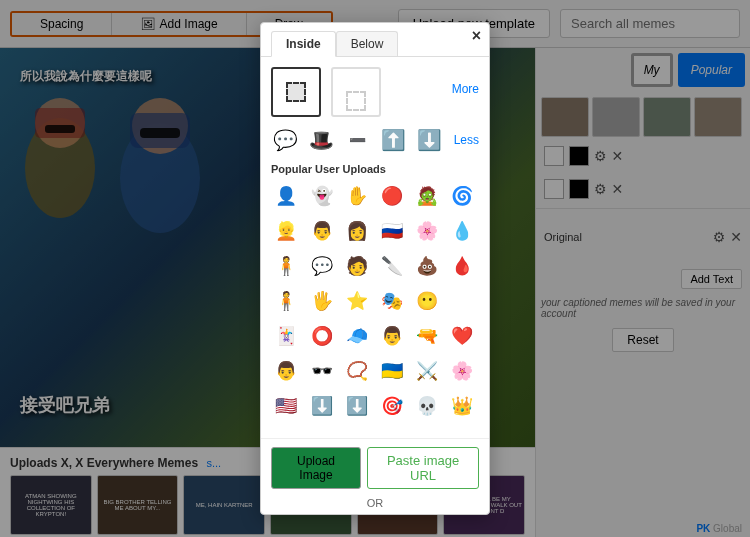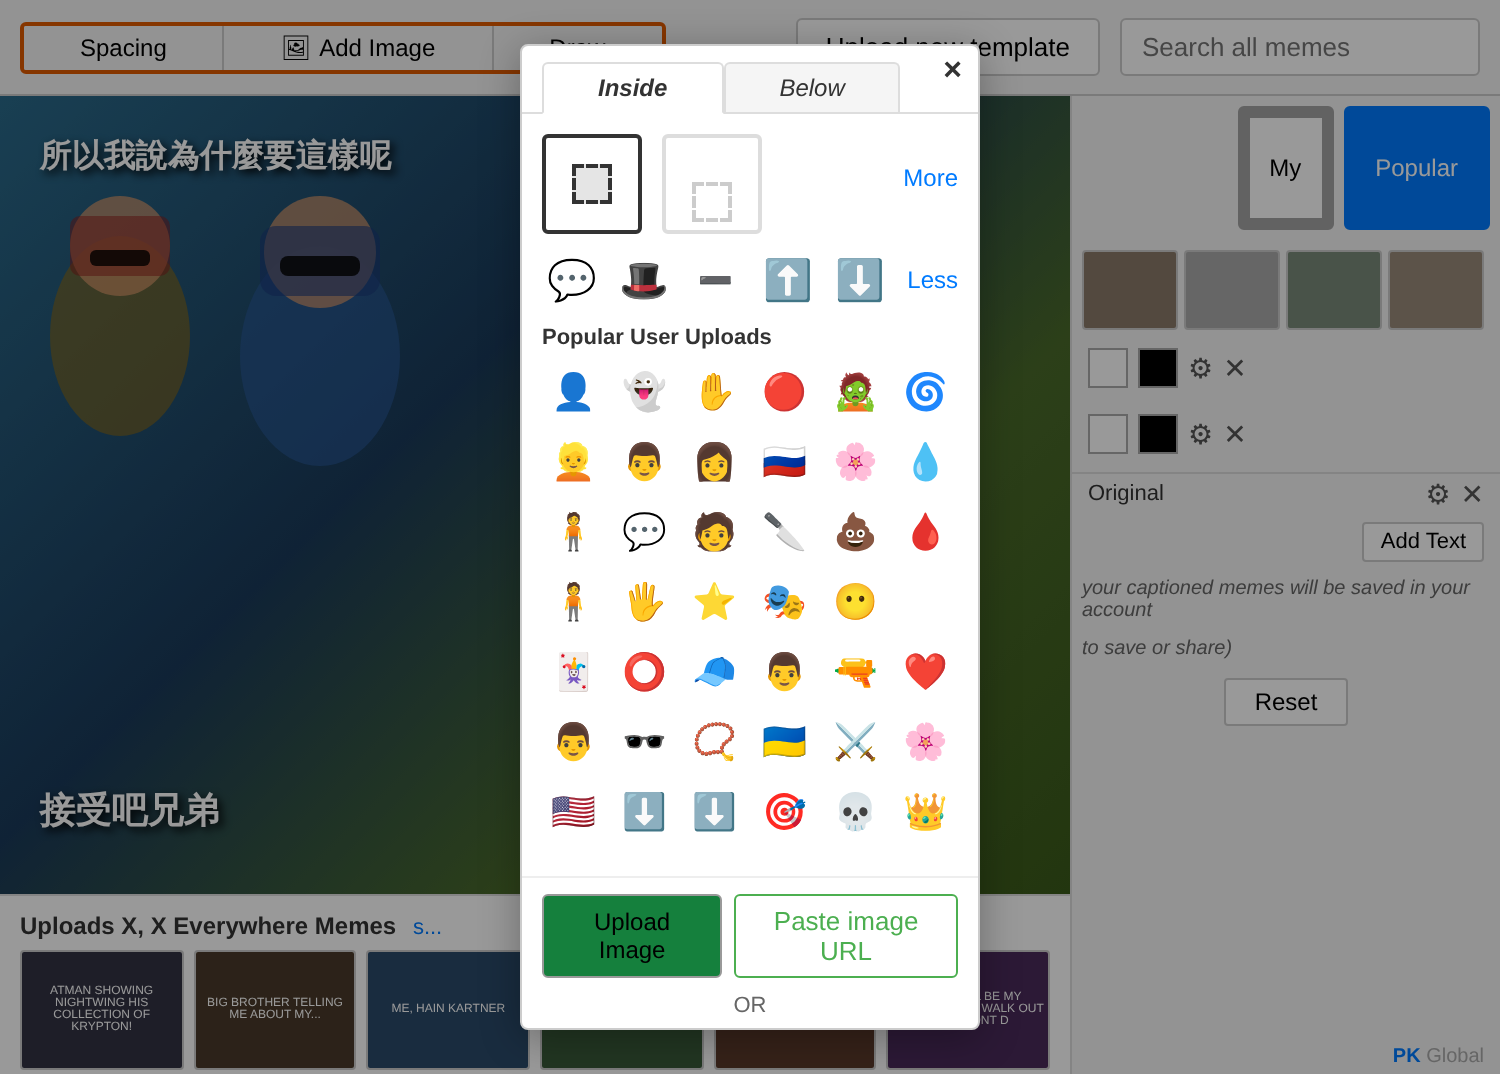--- a/index.html
+++ b/index.html
@@ -80,21 +80,21 @@
       position: relative;
       display: flex;
       align-items: center;
       justify-content: center;
     }
     .meme-text-top {
       position: absolute;
       top: 20px;
       left: 20px;
       color: white;
-      font-size: 16px;
+      font-size: 12px;
       font-weight: bold;
       text-shadow: 2px 2px 4px black;
     }
     .meme-text-bottom {
       position: absolute;
       bottom: 30px;
       left: 20px;
       color: white;
       font-size: 18px;
       font-weight: bold;
@@ -143,26 +143,27 @@
       display: flex;
       flex-direction: column;
     }
     .sidebar-tabs {
       display: flex;
       gap: 5px;
       padding: 5px;
       justify-content: flex-end;
     }
     .sidebar-tab {
-      padding: 18px 10px;
-      font-size: 12px;
-      border: 6px solid #a3a3a3;
-      background: white;
-      cursor: pointer;
-      border-radius: 3px;
+      padding: 7px 10px;
+      font-size: 12px;
+      border: 3px solid #a3a3a3;
+      background: white;
+      cursor: pointer;
+      border-radius: 3px;
+      font-style: italic;
     }
     .sidebar-tab.active {
       background: #007bff;
       color: white;
       border-color: #007bff;
     }
     .sidebar-thumbs {
       display: flex;
       flex-wrap: wrap;
       gap: 3px;
@@ -273,29 +274,28 @@
       font-weight: bold;
       line-height: 1;
     }
     .modal-tabs {
       display: flex;
       border-bottom: 1px solid #ddd;
       padding: 8px 10px 0;
       gap: 0;
     }
     .modal-tab {
-      padding: 5px 27px;
+      padding: 5px 14px;
       font-size: 12px;
       cursor: pointer;
       border: 1px solid #ddd;
       border-bottom: none;
       border-radius: 3px 3px 0 0;
       background: #f5f5f5;
       color: #333;
-      font-style: italic;
     }
     .modal-tab.active {
       background: white;
       border-bottom: 1px solid white;
       margin-bottom: -1px;
       font-weight: bold;
     }
     .modal-body {
       padding: 10px;
     }
@@ -544,35 +544,32 @@
       <span class="close-icon">✕</span>
     </div>
 
     <div class="text-option-row" style="padding:4px 8px;">
       <div class="color-box" style="background:white;"></div>
       <div class="color-box" style="background:black;"></div>
       <span class="gear-icon">⚙</span>
       <span class="close-icon">✕</span>
     </div>
 
-    <div style="display:flex;align-items:center;gap:5px;padding:2px 8px;border-top:1px solid #ddd;">
+    <div style="display:flex;align-items:center;gap:5px;padding:20px 8px;border-top:1px solid #ddd;">
       <span class="original-label">Original</span>
       <span class="gear-icon">⚙</span>
       <span class="close-icon">✕</span>
     </div>
 
     <div style="text-align:right;padding:4px 8px;">
       <button class="add-text-btn">Add Text</button>
     </div>
 
     <div class="save-note">
       <em>your captioned memes will be saved in your account</em>
-    </div>
-    <div class="save-note">
-      <em>to save or share)</em>
     </div>
 
 
     <button class="reset-btn">Reset</button>
   </div>
 </div>
 
 <div class="modal-overlay">
   <div class="modal">
     <span class="modal-close">×</span>

